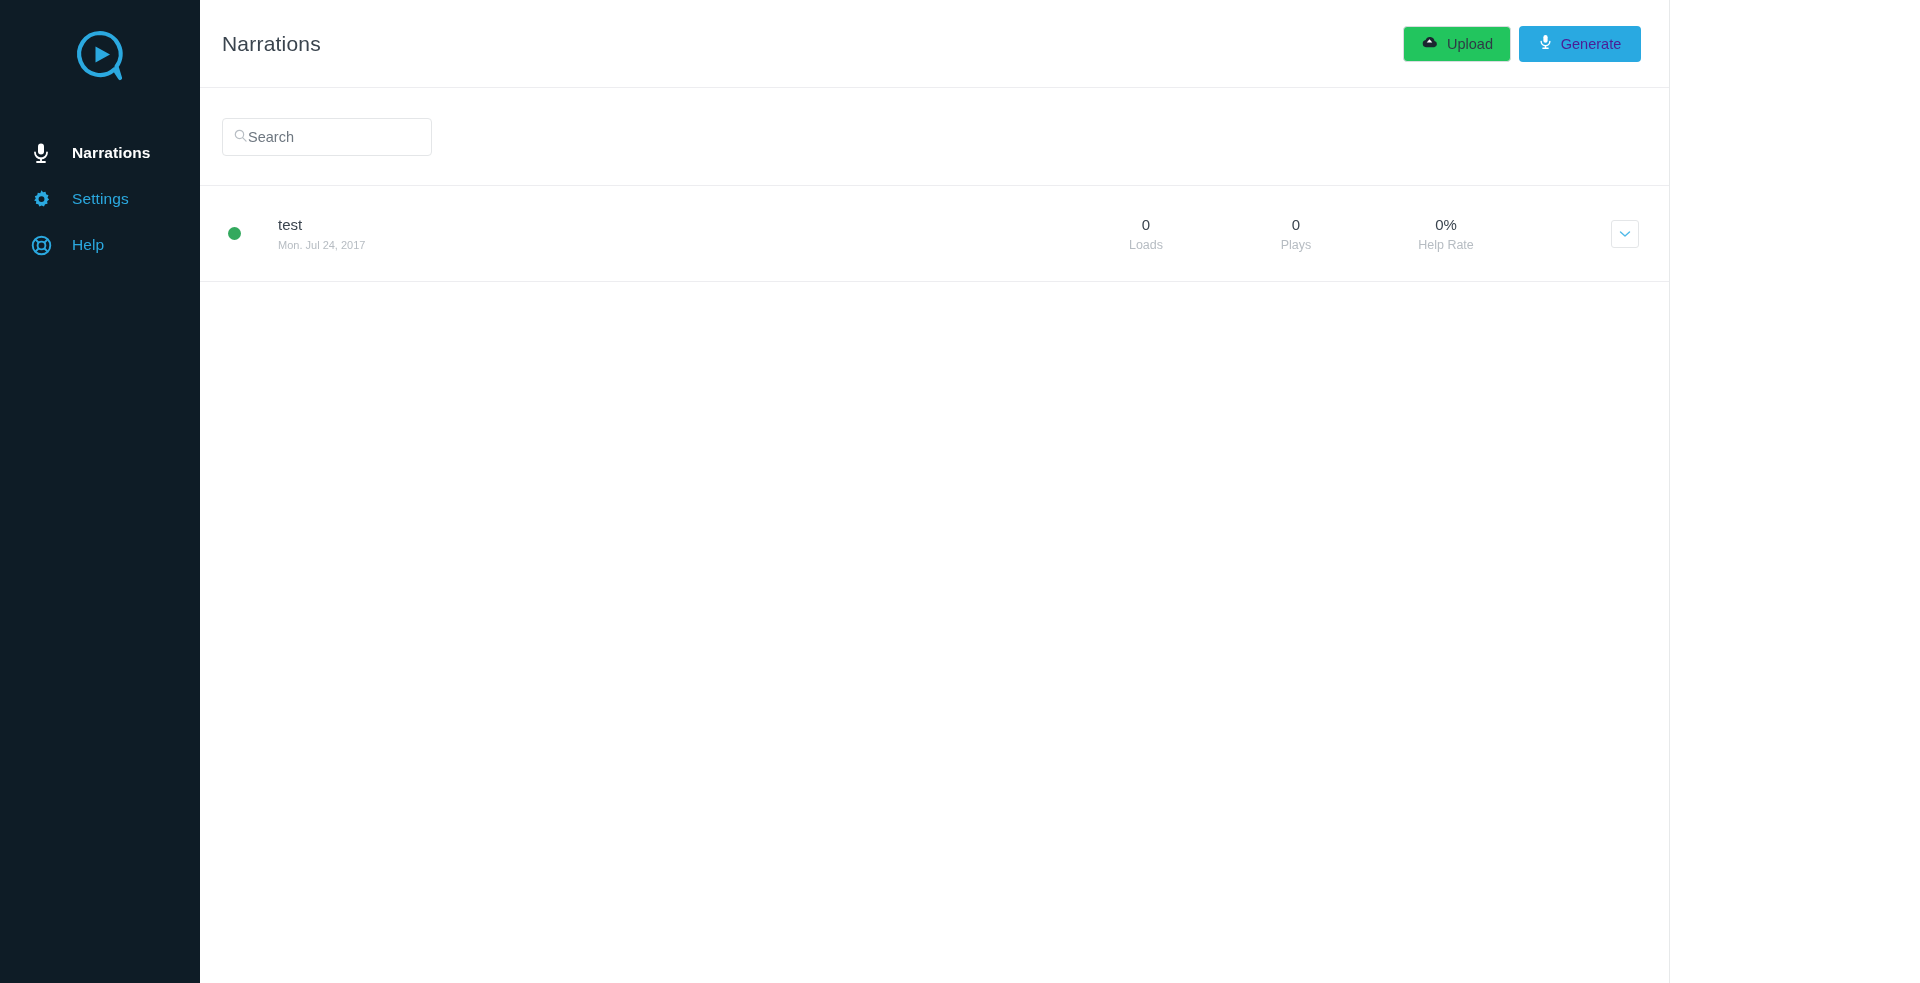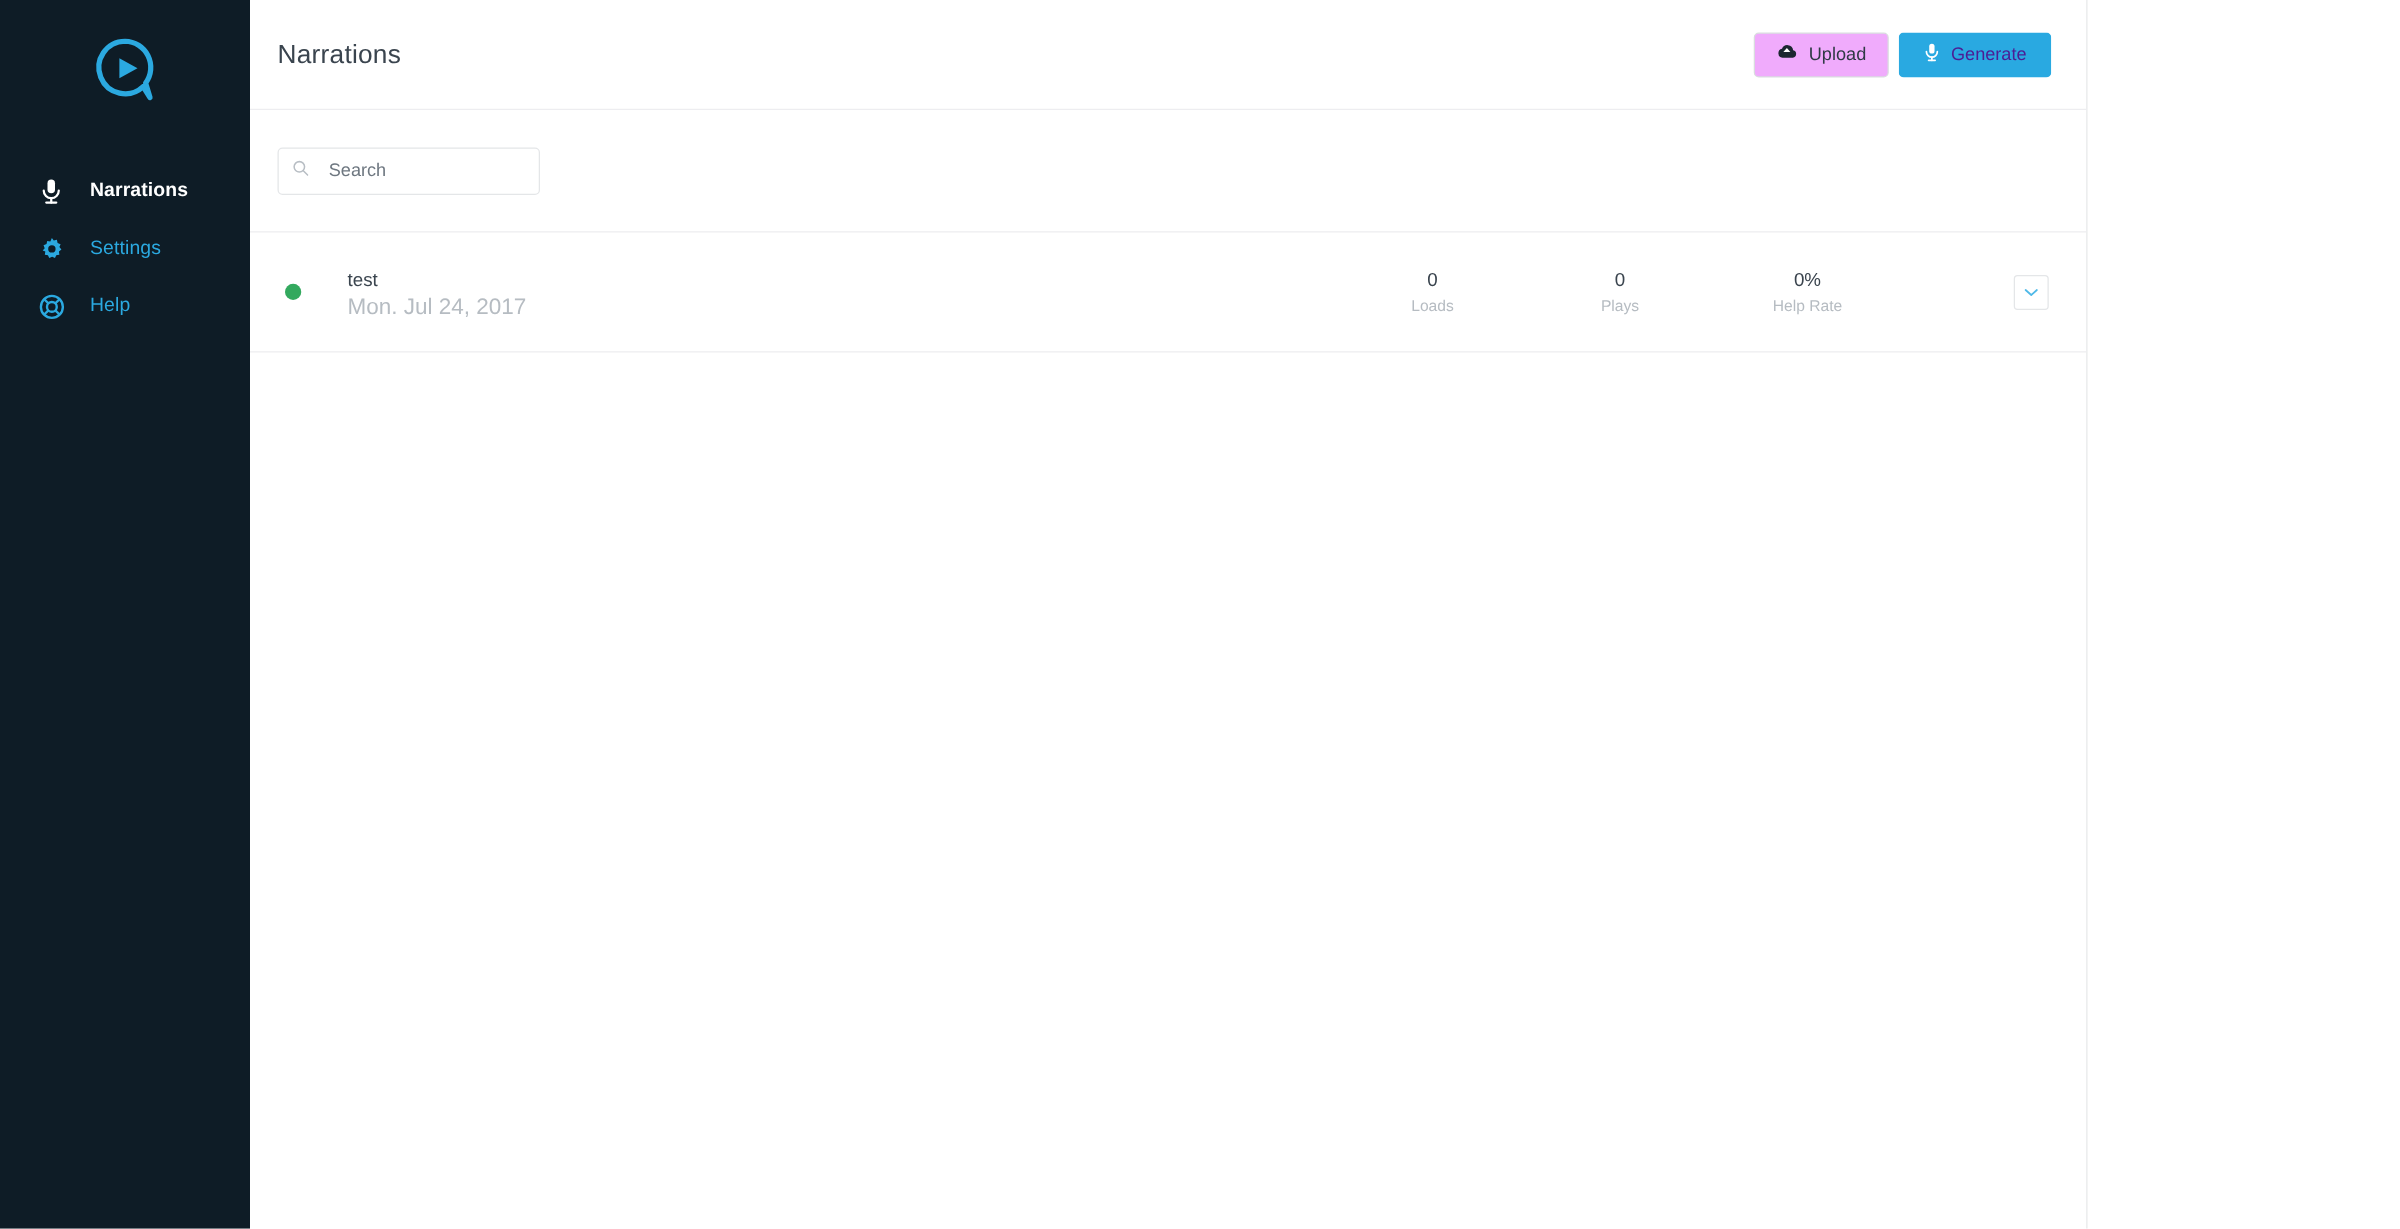--- a/index.html
+++ b/index.html
@@ -174,21 +174,21 @@
     padding: 0 17px;
     font-size: 14.5px;
     cursor: pointer;
     border: 1px solid transparent;
     background: transparent;
     font-family: inherit;
     white-space: nowrap;
   }
 
   .btn-upload {
-    background: #f0abfc;
+    background: #22c55e;
     border-color: #d9dcdf;
     color: #2f3a45;
     min-width: 108px;
     justify-content: center;
   }
 
   .btn-generate {
     background: #29a9e1;
     color: #4c1d95;
     min-width: 122px;
@@ -212,21 +212,21 @@
     border-radius: 4px;
     display: flex;
     align-items: center;
     padding: 0 11px;
     background: #fff;
   }
 
   .search-field input {
     border: none;
     outline: none;
-    margin-left: 16px;
+    margin-left: 1px;
     font-size: 14.5px;
     color: #a16207;
     font-family: inherit;
     width: 100%;
     background: transparent;
   }
 
   .search-field input::placeholder { color: #6e7780; }
 
   
@@ -259,21 +259,21 @@
   }
 
   .row-title {
     font-size: 15px;
     color: #3a444e;
     line-height: 19px;
   }
 
   .row-sub {
     margin-top: 4px;
-    font-size: 18px;
+    font-size: 11px;
     color: #b6bcc2;
     line-height: 15px;
   }
 
   .row-stats {
     margin-left: auto;
     display: flex;
     align-items: center;
   }
 

